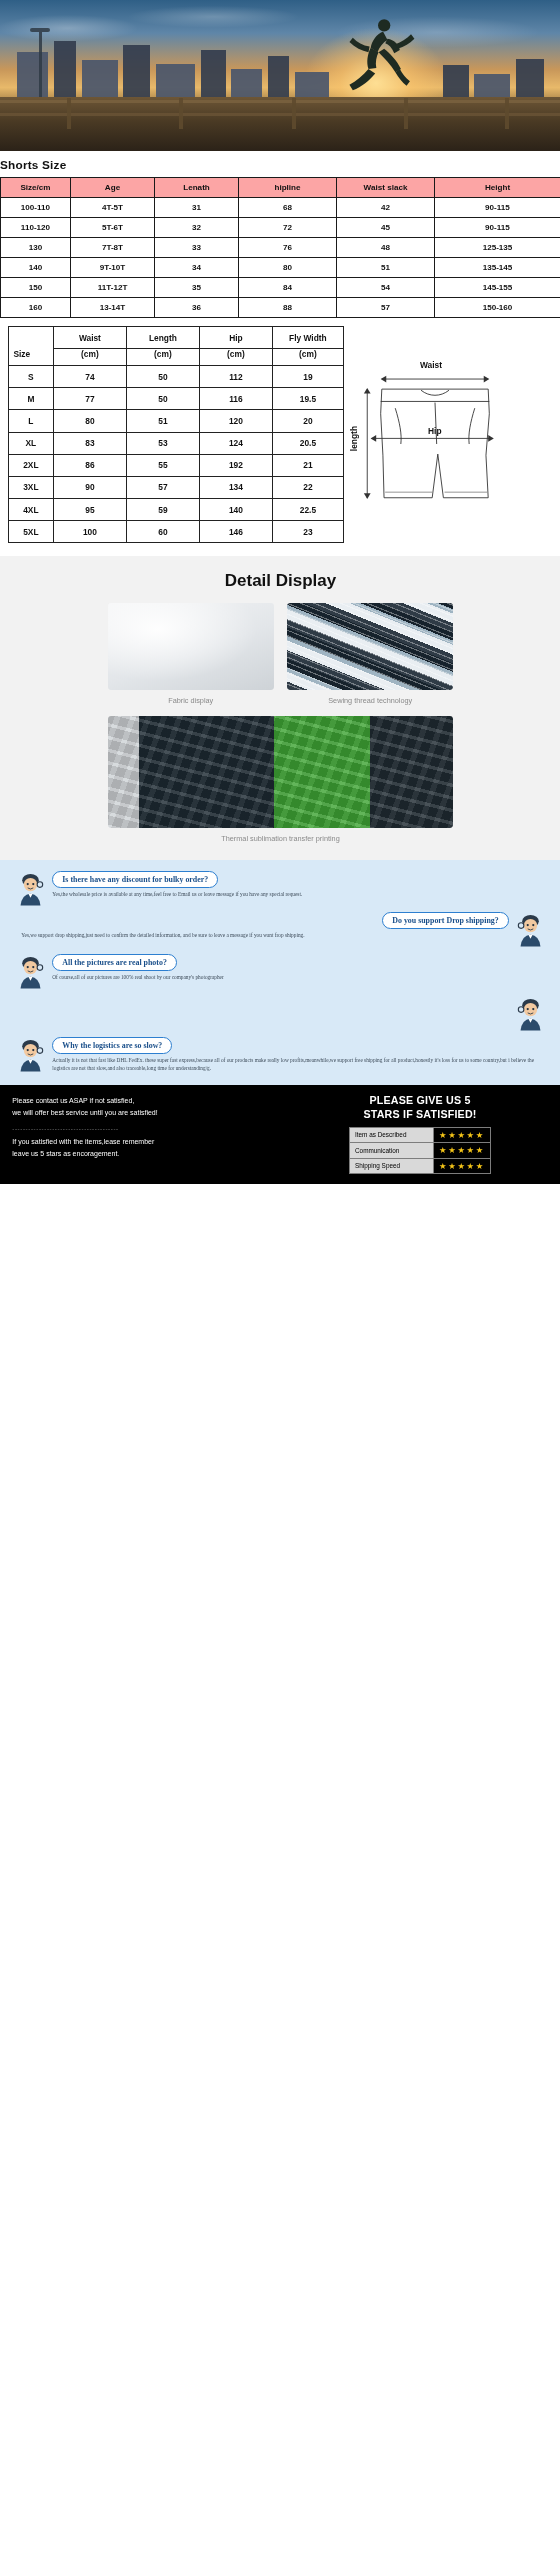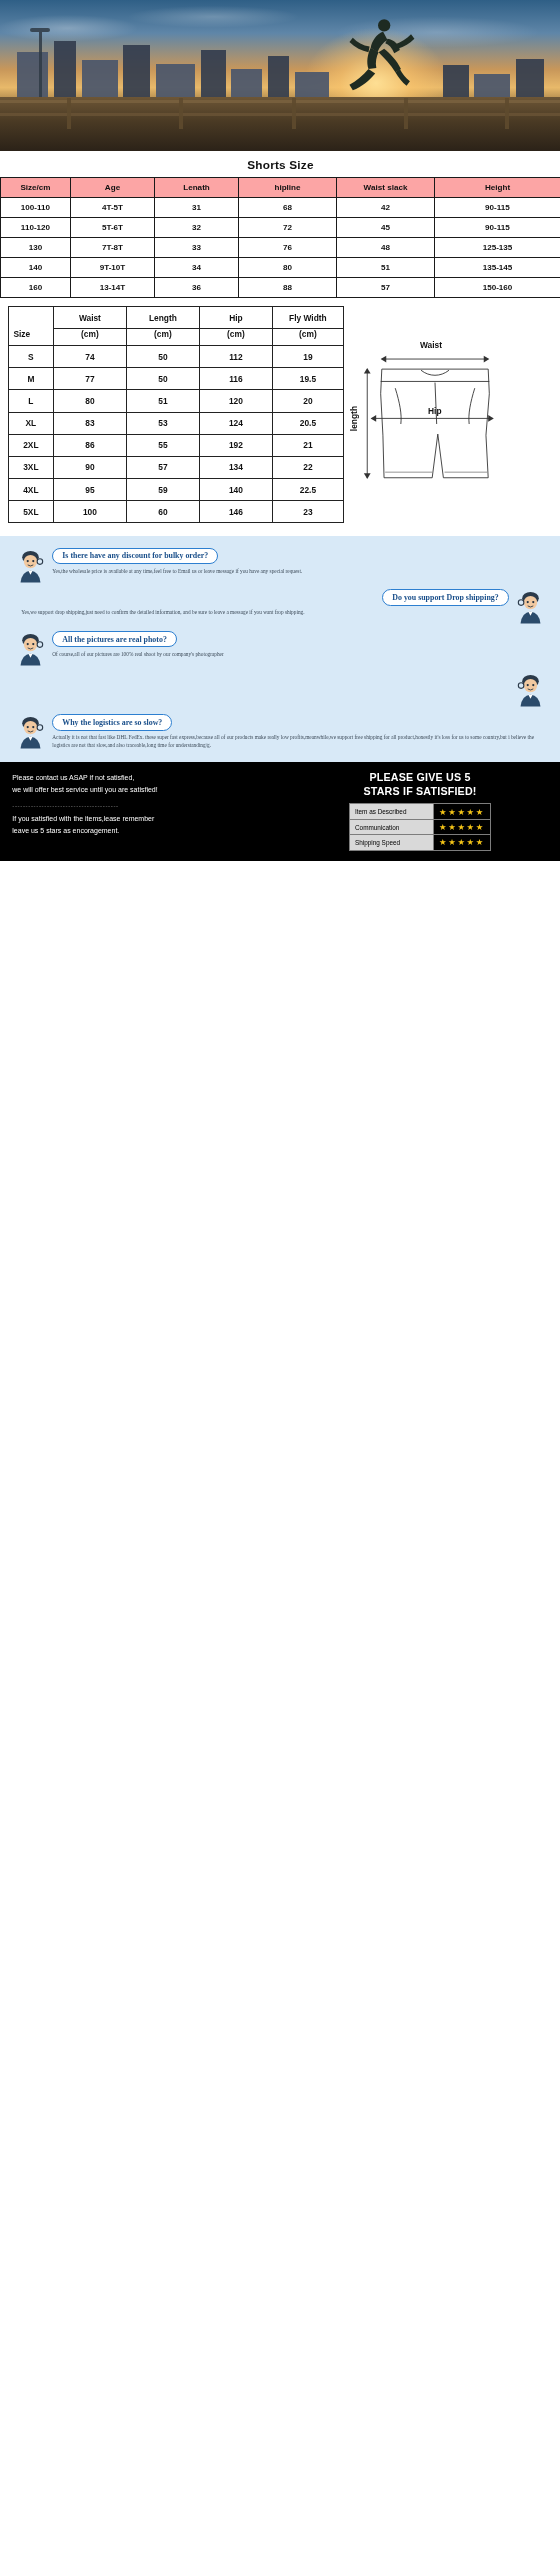--- a/index.html
+++ b/index.html
@@ -52,21 +52,21 @@
   .hero .lamp{
     position:absolute; left:39px; bottom:54px; width:2.8px; height:67px; background:#2f3a45; opacity:.85;
   }
   .hero .lamp:after{
     content:""; position:absolute; top:-2.2px; left:-9px; width:20px; height:4.5px; background:#2f3a45; border-radius:2.2px;
   }
 
   
   .table-wrap{ padding:0; background:#fff; }
   .size-title{
-    text-align:center; font-size:11.8px; font-weight:bold; padding:6.7px 0 5.6px; letter-spacing:0.2px;
+    text-align:left; font-size:11.8px; font-weight:bold; padding:6.7px 0 5.6px; letter-spacing:0.2px;
   }
   table.grid{ border-collapse:collapse; width:561px; }
   table.grid th, table.grid td{
     border:0.6px solid #1a1a1a;
     text-align:center;
     font-size:8.1px;
     padding:5px 1.1px;
     font-weight:bold;
   }
   table.grid thead th{ background:#fca5a5; font-weight:bold; }
@@ -259,20 +259,28 @@
         </tr>
         <tr>
           <td>140</td>
           <td>9T-10T</td>
           <td>34</td>
           <td>80</td>
           <td>51</td>
           <td>135-145</td>
         </tr>
         <tr>
+          <td>150</td>
+          <td>11T-12T</td>
+          <td>35</td>
+          <td>84</td>
+          <td>54</td>
+          <td>145-155</td>
+        </tr>
+        <tr>
           <td>160</td>
           <td>13-14T</td>
           <td>36</td>
           <td>88</td>
           <td>57</td>
           <td>150-160</td>
         </tr>
       </tbody>
     </table>
   </div>
@@ -385,20 +393,37 @@
             <polyline points="250,134 260,140 250,146" fill="#333" stroke="none"></polyline>
           </g>
         </svg>
         <div class="diag-label" style="left:72px; top:0;">Waist</div>
         <div class="diag-label vert" style="left:1.1px; top:66px;">length</div>
         <div class="diag-label" style="left:80px; top:66px;">Hip</div>
       </div>
     </div>
   </div>
 
+  <div class="detail">
+    <h2>Detail Display</h2>
+    <div class="dd-row">
+      <div class="dd-card">
+        <div class="dd-img img-fabric"></div>
+        <div class="dd-cap">Fabric display</div>
+      </div>
+      <div class="dd-card">
+        <div class="dd-img img-sewing"></div>
+        <div class="dd-cap">Sewing thread technology</div>
+      </div>
+    </div>
+    <div class="dd-card dd-wide">
+      <div class="dd-img img-print"></div>
+      <div class="dd-cap">Thermal sublimation transfer printing</div>
+    </div>
+  </div>
 
   <div class="faq">
 
     <div class="qa">
       <div class="avatar">
         <svg width="31" height="36" viewBox="0 0 56 64">
           <ellipse cx="28" cy="16" rx="15" ry="11" fill="#2b3a4a"></ellipse>
           <circle cx="28" cy="24" r="12" fill="#f2c9a0"></circle>
           <circle cx="23" cy="23" r="2" fill="#20303f"></circle>
             <circle cx="33" cy="23" r="2" fill="#20303f"></circle>

